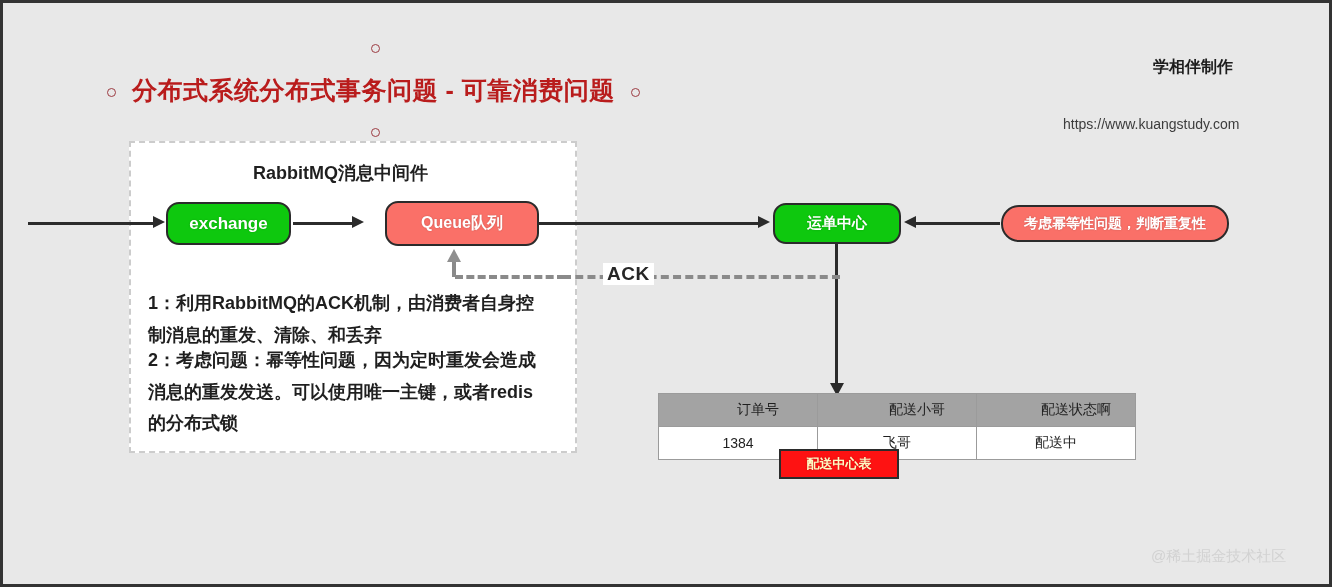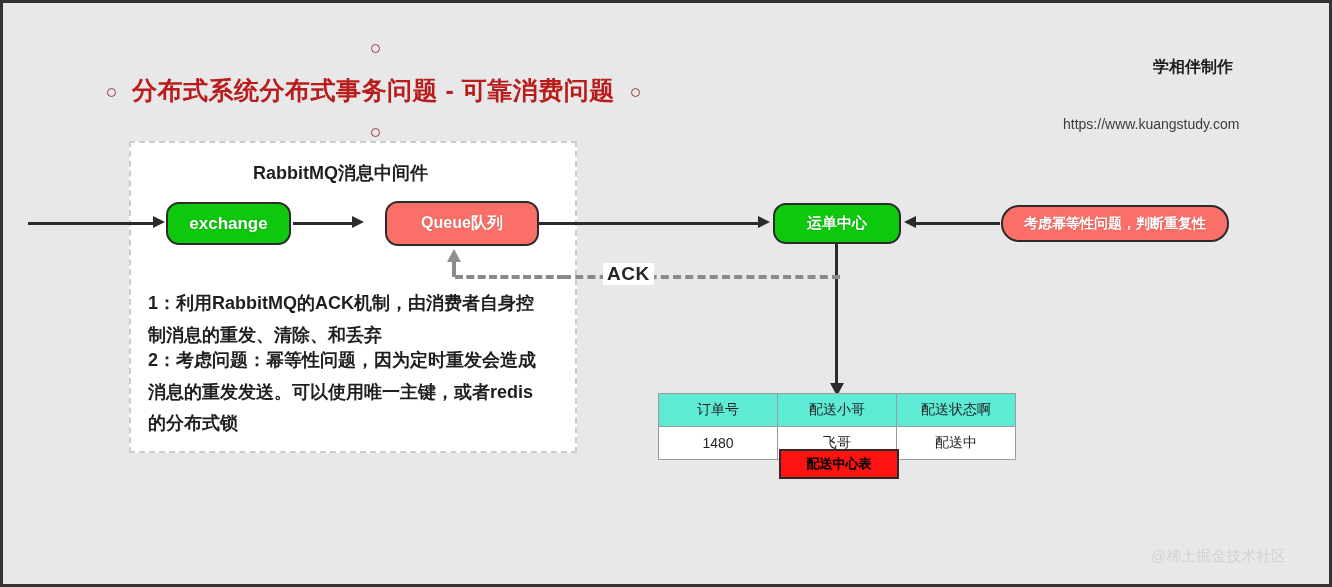--- a/index.html
+++ b/index.html
@@ -108,28 +108,28 @@
     left:600px;top:260px;background:#ffffff;padding:0 4px;
     font-size:19px;font-weight:bold;color:#262626;letter-spacing:.5px;
   }
 
   
   #tbl{left:655px;top:390px;border-collapse:collapse;}
   #tbl td{
     border:1px solid #9b9b9b;font-size:14px;color:#1f1f1f;
     text-align:center;padding:6px 0;height:20px;
   }
-  #tbl .th{background:#5eead4;width:118px;}
+  #tbl .th{background:#a3a3a3;width:118px;padding-left:40px;}
   #tbl .td{background:#ffffff;width:118px;}
 
   #tbl-label{
     left:776px;top:446px;width:120px;height:30px;
     background:#fe1212;border:2px solid #2b2b2b;box-sizing:border-box;
     display:flex;align-items:center;justify-content:center;
-    font-size:13px;font-weight:bold;color:#000000;white-space:nowrap;
+    font-size:13px;font-weight:bold;color:#fef9c3;white-space:nowrap;
     text-shadow:0 0 2px rgba(0,0,0,.25);
   }
 </style>
 </head>
 <body>
 
 <div id="canvas">
 
   <div class="abs handle" style="left:104px;top:85px;"></div>
   <div class="abs handle" style="left:368px;top:41px;"></div>
@@ -174,21 +174,21 @@
   <div class="abs para" id="para2">2：考虑问题：幂等性问题，因为定时重发会造成消息的重发发送。可以使用唯一主键，或者redis的分布式锁</div>
 
   <table class="abs" id="tbl">
     <tbody>
         <tr>
       <td class="th">订单号</td>
       <td class="th">配送小哥</td>
       <td class="th">配送状态啊</td>
     </tr>
     <tr>
-      <td class="td">1480</td>
+      <td class="td">1384</td>
       <td class="td">飞哥</td>
       <td class="td">配送中</td>
     </tr>
   </tbody>
     </table>
   <div class="abs" id="tbl-label">配送中心表</div>
 
 </div>
 
 </body></html>

